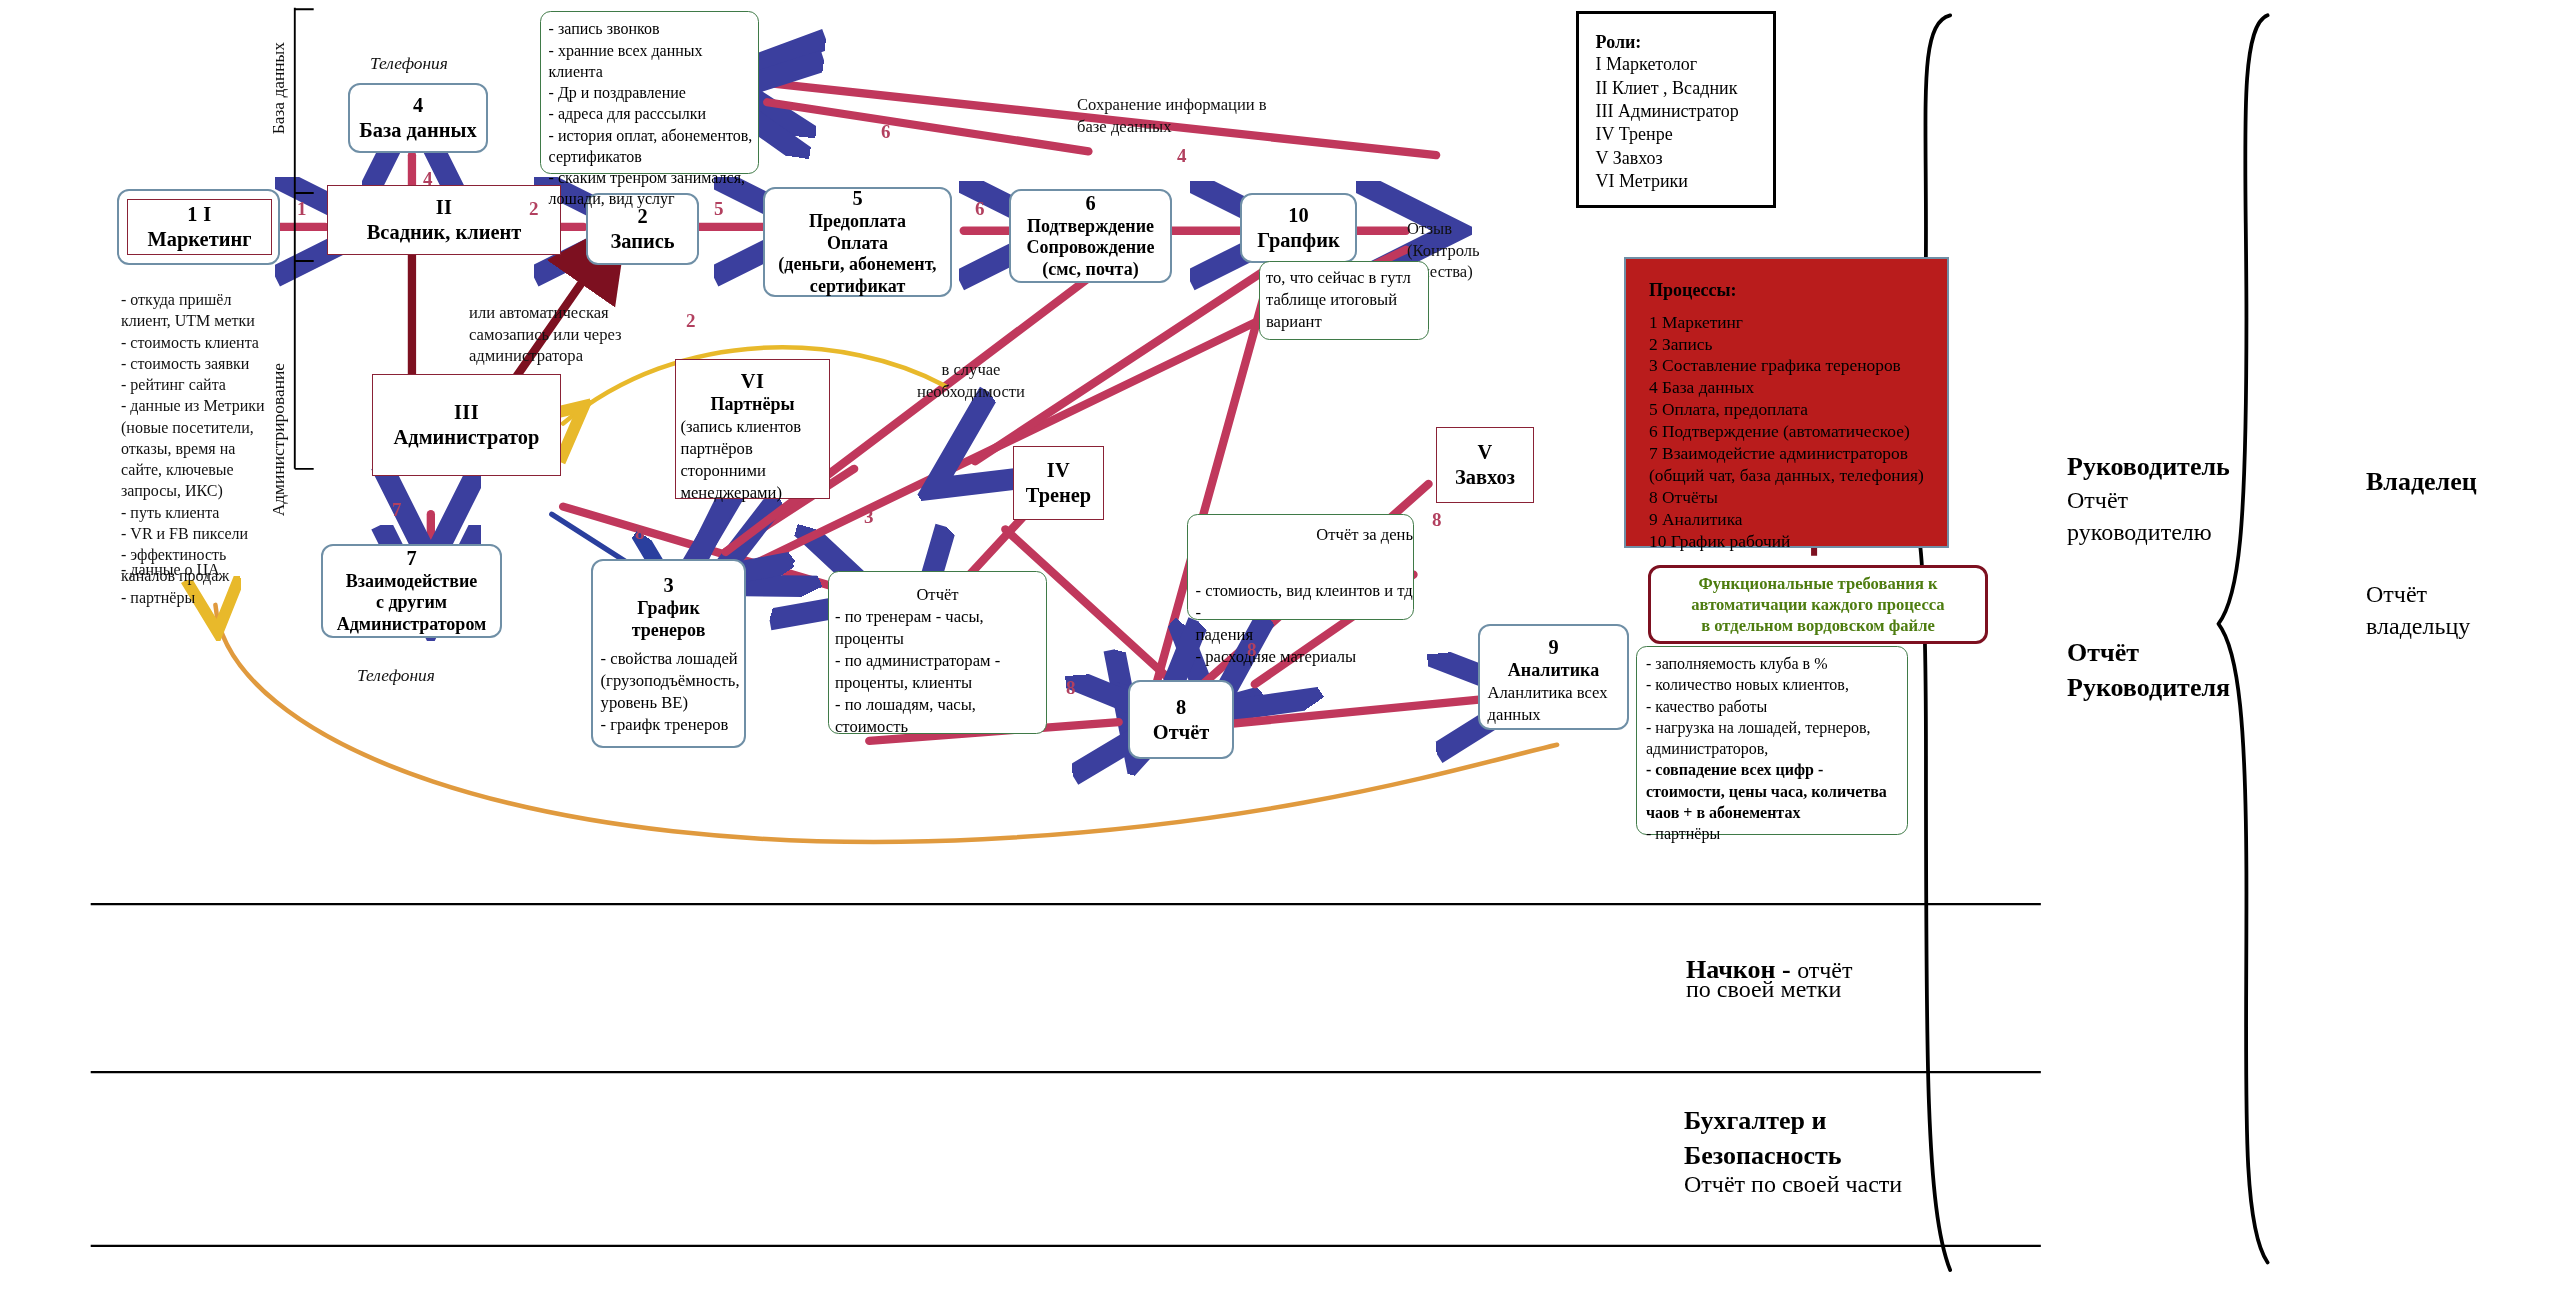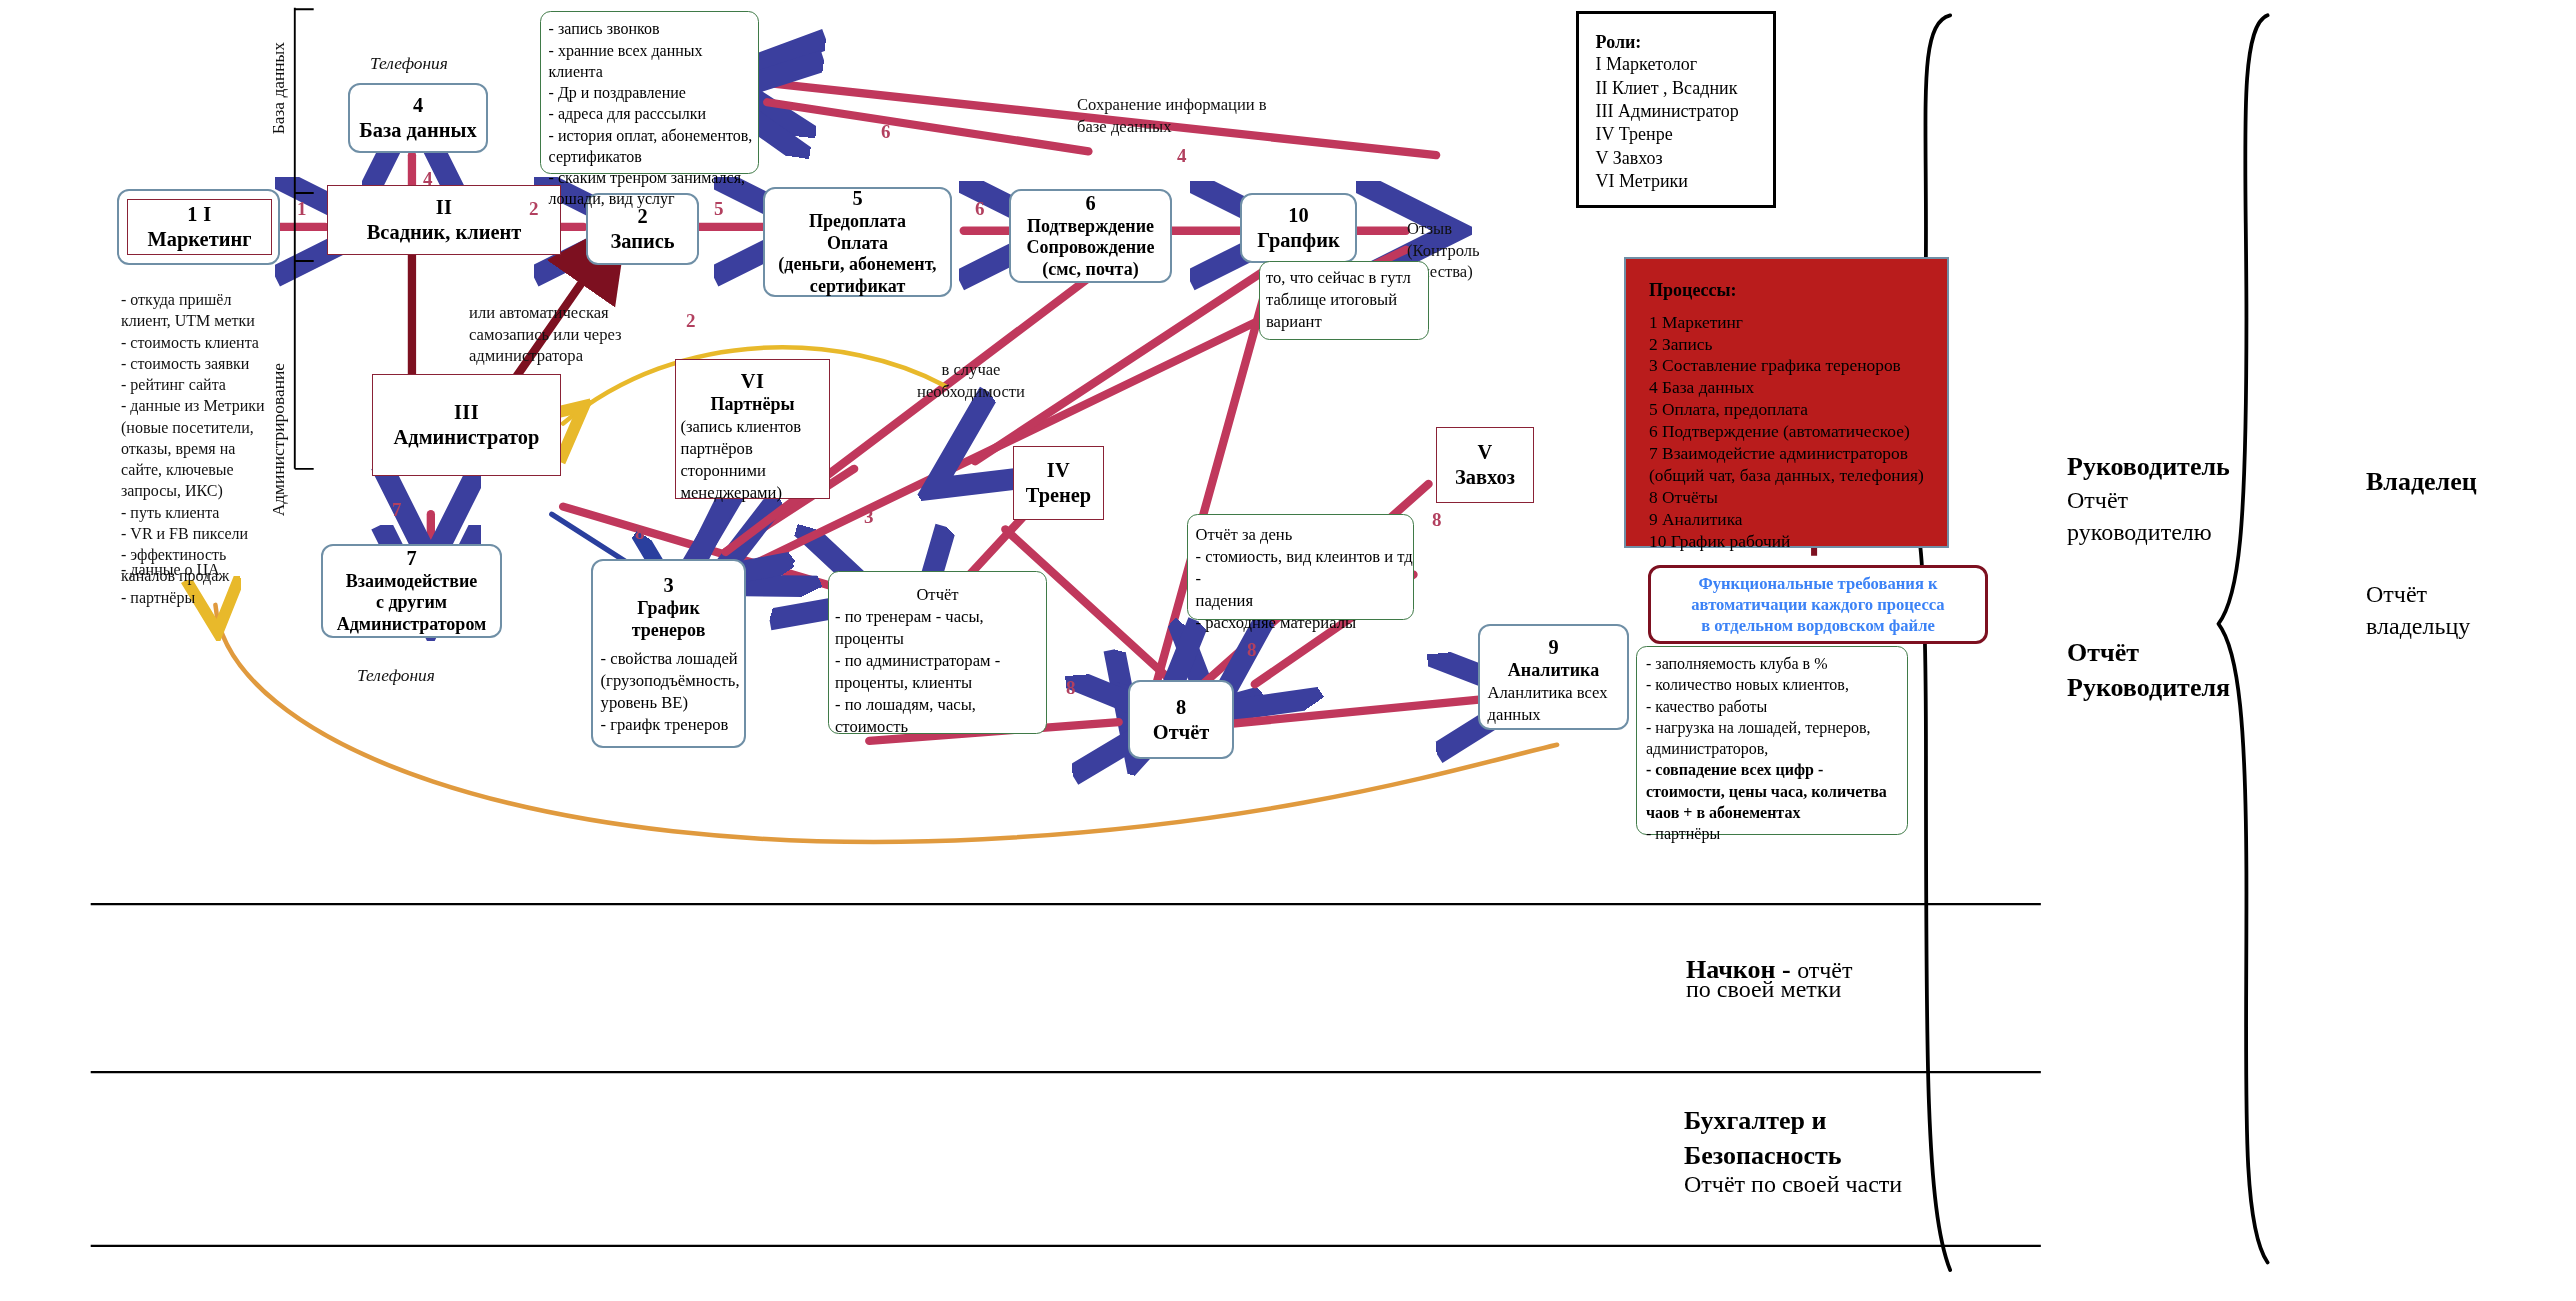--- a/index.html
+++ b/index.html
@@ -121,21 +121,21 @@
     font-weight: bold;
     color: #000;
   }
   .big-sub {
     font-size: 24px;
     color: #000;
   }
   .req-text {
     font-size: 16.6px;
     font-weight: bold;
-    color: #3b82f6;
+    color: #4d7c0f;
     line-height: 1.28;
     text-align: center;
     white-space: pre-line;
   }
 </style>
 </head>
 <body>
 
 <div id="canvas">
 
@@ -320,21 +320,21 @@
   </div>
 
   <div class="node round-green" style="left:828px; top:571px; width:219px; height:163px; justify-content:flex-start; padding-top:12px;">
     <div class="plain-list-c">Отчёт</div>
     <div class="plain-list" style="padding-left:6px;">- по тренерам - часы, проценты
 - по администраторам -
 проценты, клиенты
 - по лошадям, часы, стоимость</div>
   </div>
 
-  <div class="node round-green" style="left:1187px; top:514px; width:227px; height:106px; justify-content:flex-start; padding-top:9px; align-items:flex-start;">
+  <div class="node round-green" style="left:1187px; top:514px; width:227px; height:106px; justify-content:flex-start; padding-top:9px; align-items:flex-end;gap:34px;">
     <div class="plain-list" style="padding-left:7.6px;">Отчёт за день</div>
     <div class="plain-list" style="padding-left:7.6px;">- стомиость, вид клеинтов  и тд -
 падения
 - расходняе материалы</div>
   </div>
 
   <div class="node round-blue" style="left:1128px; top:680px; width:106px; height:79px;">
     <div class="num">8</div>
     <div class="title">Отчёт</div>
   </div>

